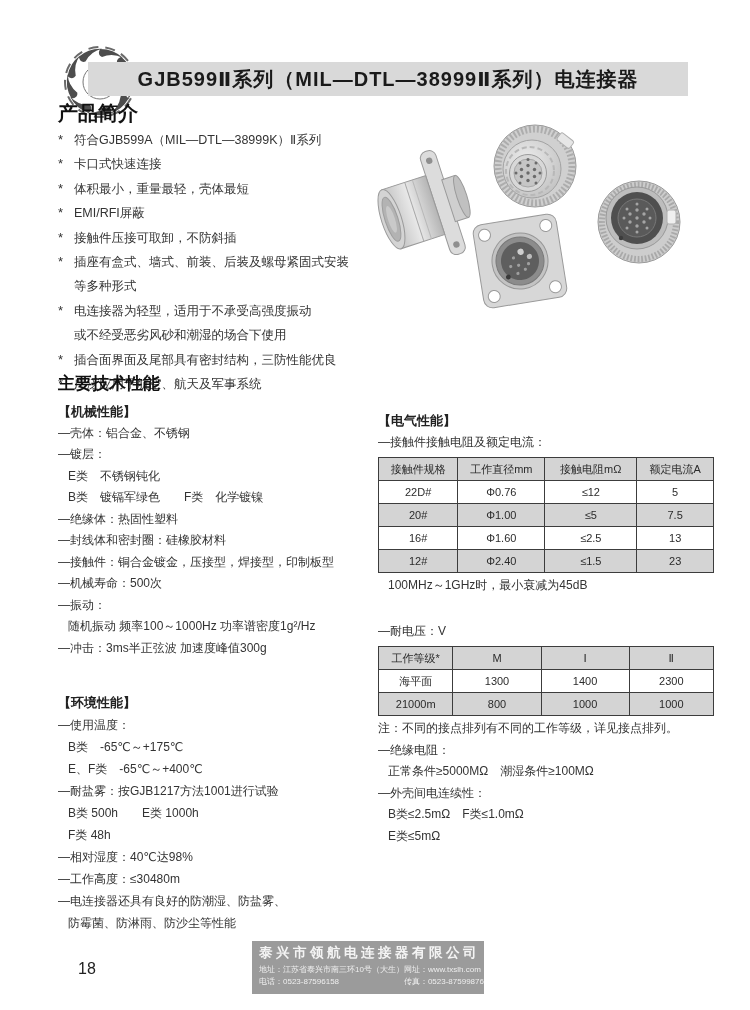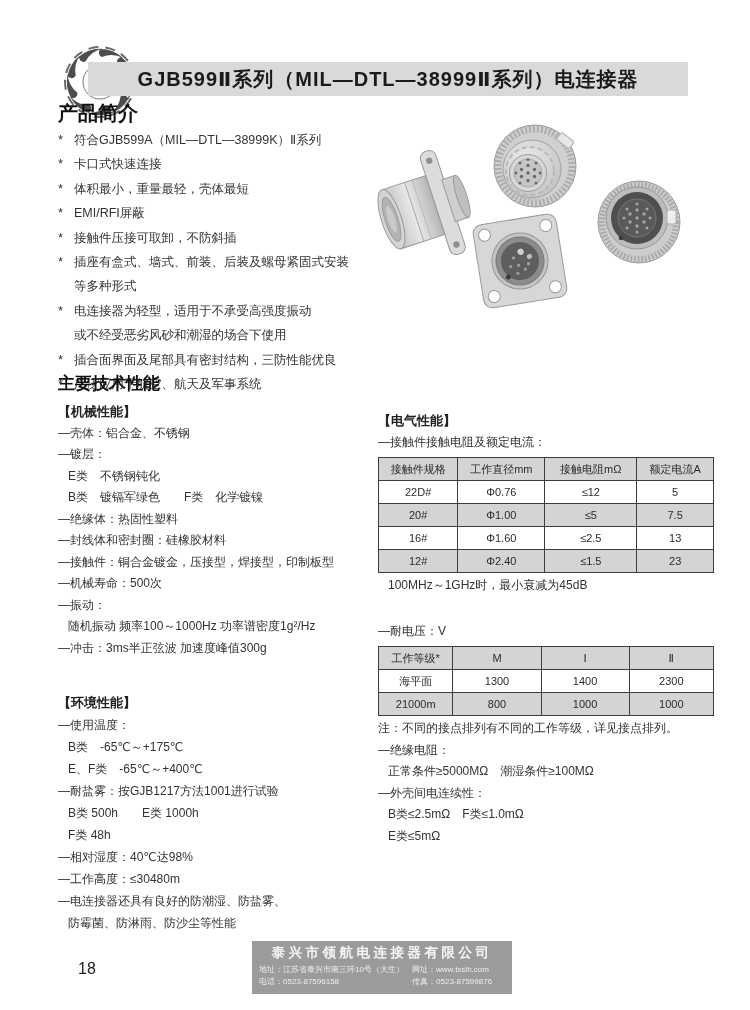--- a/index.html
+++ b/index.html
@@ -39,21 +39,21 @@
   table.spec td{
     border:1px solid #3c3c3c; text-align:center; font-size:11px; color:#2b2b2b;
     height:22px; padding:0 2px; overflow:hidden;
   }
   table.spec tr.gray td{background:#d4d4d4;}
   .note-line{font-size:12px; line-height:21.5px; color:#333; white-space:nowrap;}
   .gap-emi{height:24px;}
   
   .page-num{position:absolute; left:78px; top:960px; font-size:16px; color:#222;}
   .company-box{
-    position:absolute; left:252px; top:941px; width:260px; height:53px;
+    position:absolute; left:252px; top:941px; width:232px; height:53px;
     background:#9b9b9b; color:#f4f4f4; box-sizing:border-box; padding:4px 7px 0 7px;
   }
   .company-name{
     font-size:13.5px; font-weight:bold; letter-spacing:3.5px; text-align:center;
     white-space:nowrap; line-height:16px;
   }
   .company-rows{display:flex; margin-top:3px;}
   .company-colA{width:158px;}
   .company-colB{width:96px;}
   .c-small{font-size:8px; line-height:12px; color:#eeeeee; white-space:nowrap; overflow:hidden;}

